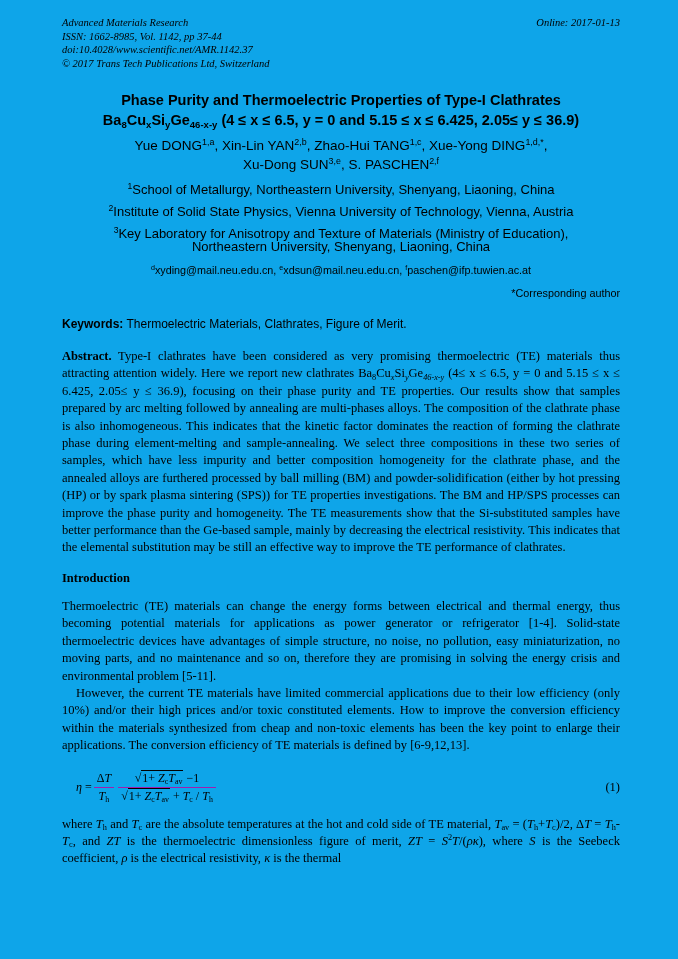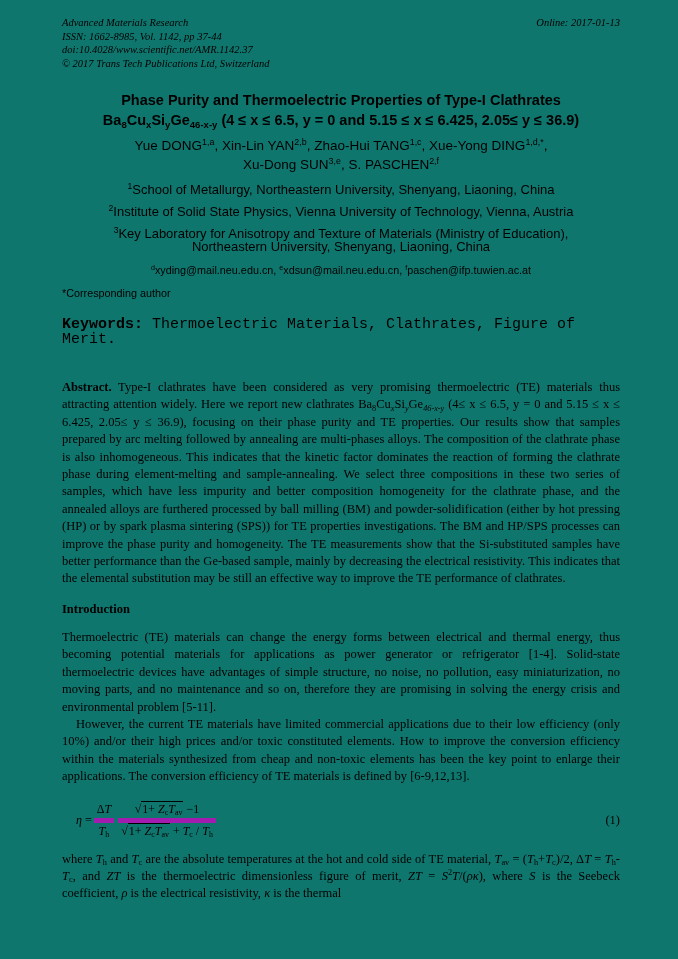--- a/index.html
+++ b/index.html
@@ -1,55 +1,55 @@
 <!DOCTYPE html>
 <html><head>
 <meta charset="utf-8">
 <style>
   html, body { margin:0; padding:0; background:#ffffff; }
   .page {
-    width:678px; height:959px; margin:0 auto; background:#0f766e; color:#000;
+    width:678px; height:959px; margin:0 auto; background:#0ea5e9; color:#000;
     box-sizing:border-box; padding:16px 58px 0 62px; position:relative;
     font-family:"Liberation Serif", serif; overflow:hidden;
   }
   
   .header-row { display:flex; justify-content:space-between; align-items:flex-start;
     font-style:italic; font-size:10.5px; line-height:13.5px; }
   .header-left div { white-space:nowrap; }
   .header-right { white-space:nowrap; }
   .title-block { margin-top:20px; text-align:center; font-family:"Liberation Sans", sans-serif;
     font-weight:bold; font-size:14.5px; line-height:20px; }
   .authors-block { margin-top:6px; text-align:center; font-family:"Liberation Sans", sans-serif;
     font-size:13.5px; line-height:19px; }
   .affil { margin-top:9px; text-align:center; font-family:"Liberation Sans", sans-serif;
     font-size:13px; line-height:13px; }
   .affil-3 { max-width:470px; margin-left:auto; margin-right:auto; }
   .emails-block { margin-top:10px; text-align:center; font-family:"Liberation Sans", sans-serif;
     font-size:10.8px; line-height:14px; }
-  .corresponding { margin-top:10px; text-align:left; font-family:"Liberation Sans", sans-serif;
+  .corresponding { margin-top:10px; text-align:right; font-family:"Liberation Sans", sans-serif;
     font-size:10.8px; }
-  .keywords { margin-top:18px; font-family:Liberation Mono, monospace; font-size:15px; line-height:15px; }
+  .keywords { margin-top:18px; font-family:Liberation Sans, sans-serif; font-size:12px; line-height:15px; }
   
   .para { font-size:12.5px; line-height:17.4px; text-align:justify; margin:0; }
-  .abstract { margin-top:32px; }
+  .abstract { margin-top:16px; }
   .section-heading { margin-top:14px; font-weight:bold; font-size:12.5px; }
   .para1 { margin-top:12px; }
   .para-indent { text-indent:14px; }
   
   .rt-i { font-style:italic; }
   .rt-b { font-weight:bold; }
   .rt-sub { font-size:66%; position:relative; top:0.28em; line-height:0; }
   .rt-sup { font-size:66%; position:relative; top:-0.55em; line-height:0; }
   
   .equation-row { margin:16px 0 12px 0; display:flex; justify-content:space-between;
     align-items:center; padding-left:14px; font-size:12px; }
   .equation { display:inline-flex; align-items:center; }
   .frac { display:inline-block; vertical-align:middle; text-align:center; margin:0 2px; line-height:1.25; }
   .frac .num { display:block; padding:0 3px 1px; }
-  .frac .den { display:block; border-top:5px solid #a21caf; padding:1px 3px 0; }
+  .frac .den { display:block; border-top:1px solid #a21caf; padding:1px 3px 0; }
   .sqrt { white-space:nowrap; }
   .sqrt::before { content:"\221A"; }
   .radicand { border-top:1px solid #000; padding:0 1px; }
   .eq-number { font-size:12.5px; }
   .closing { margin-top:10px; }
 </style>
 </head>
 <body>
 
 <div class="page">

